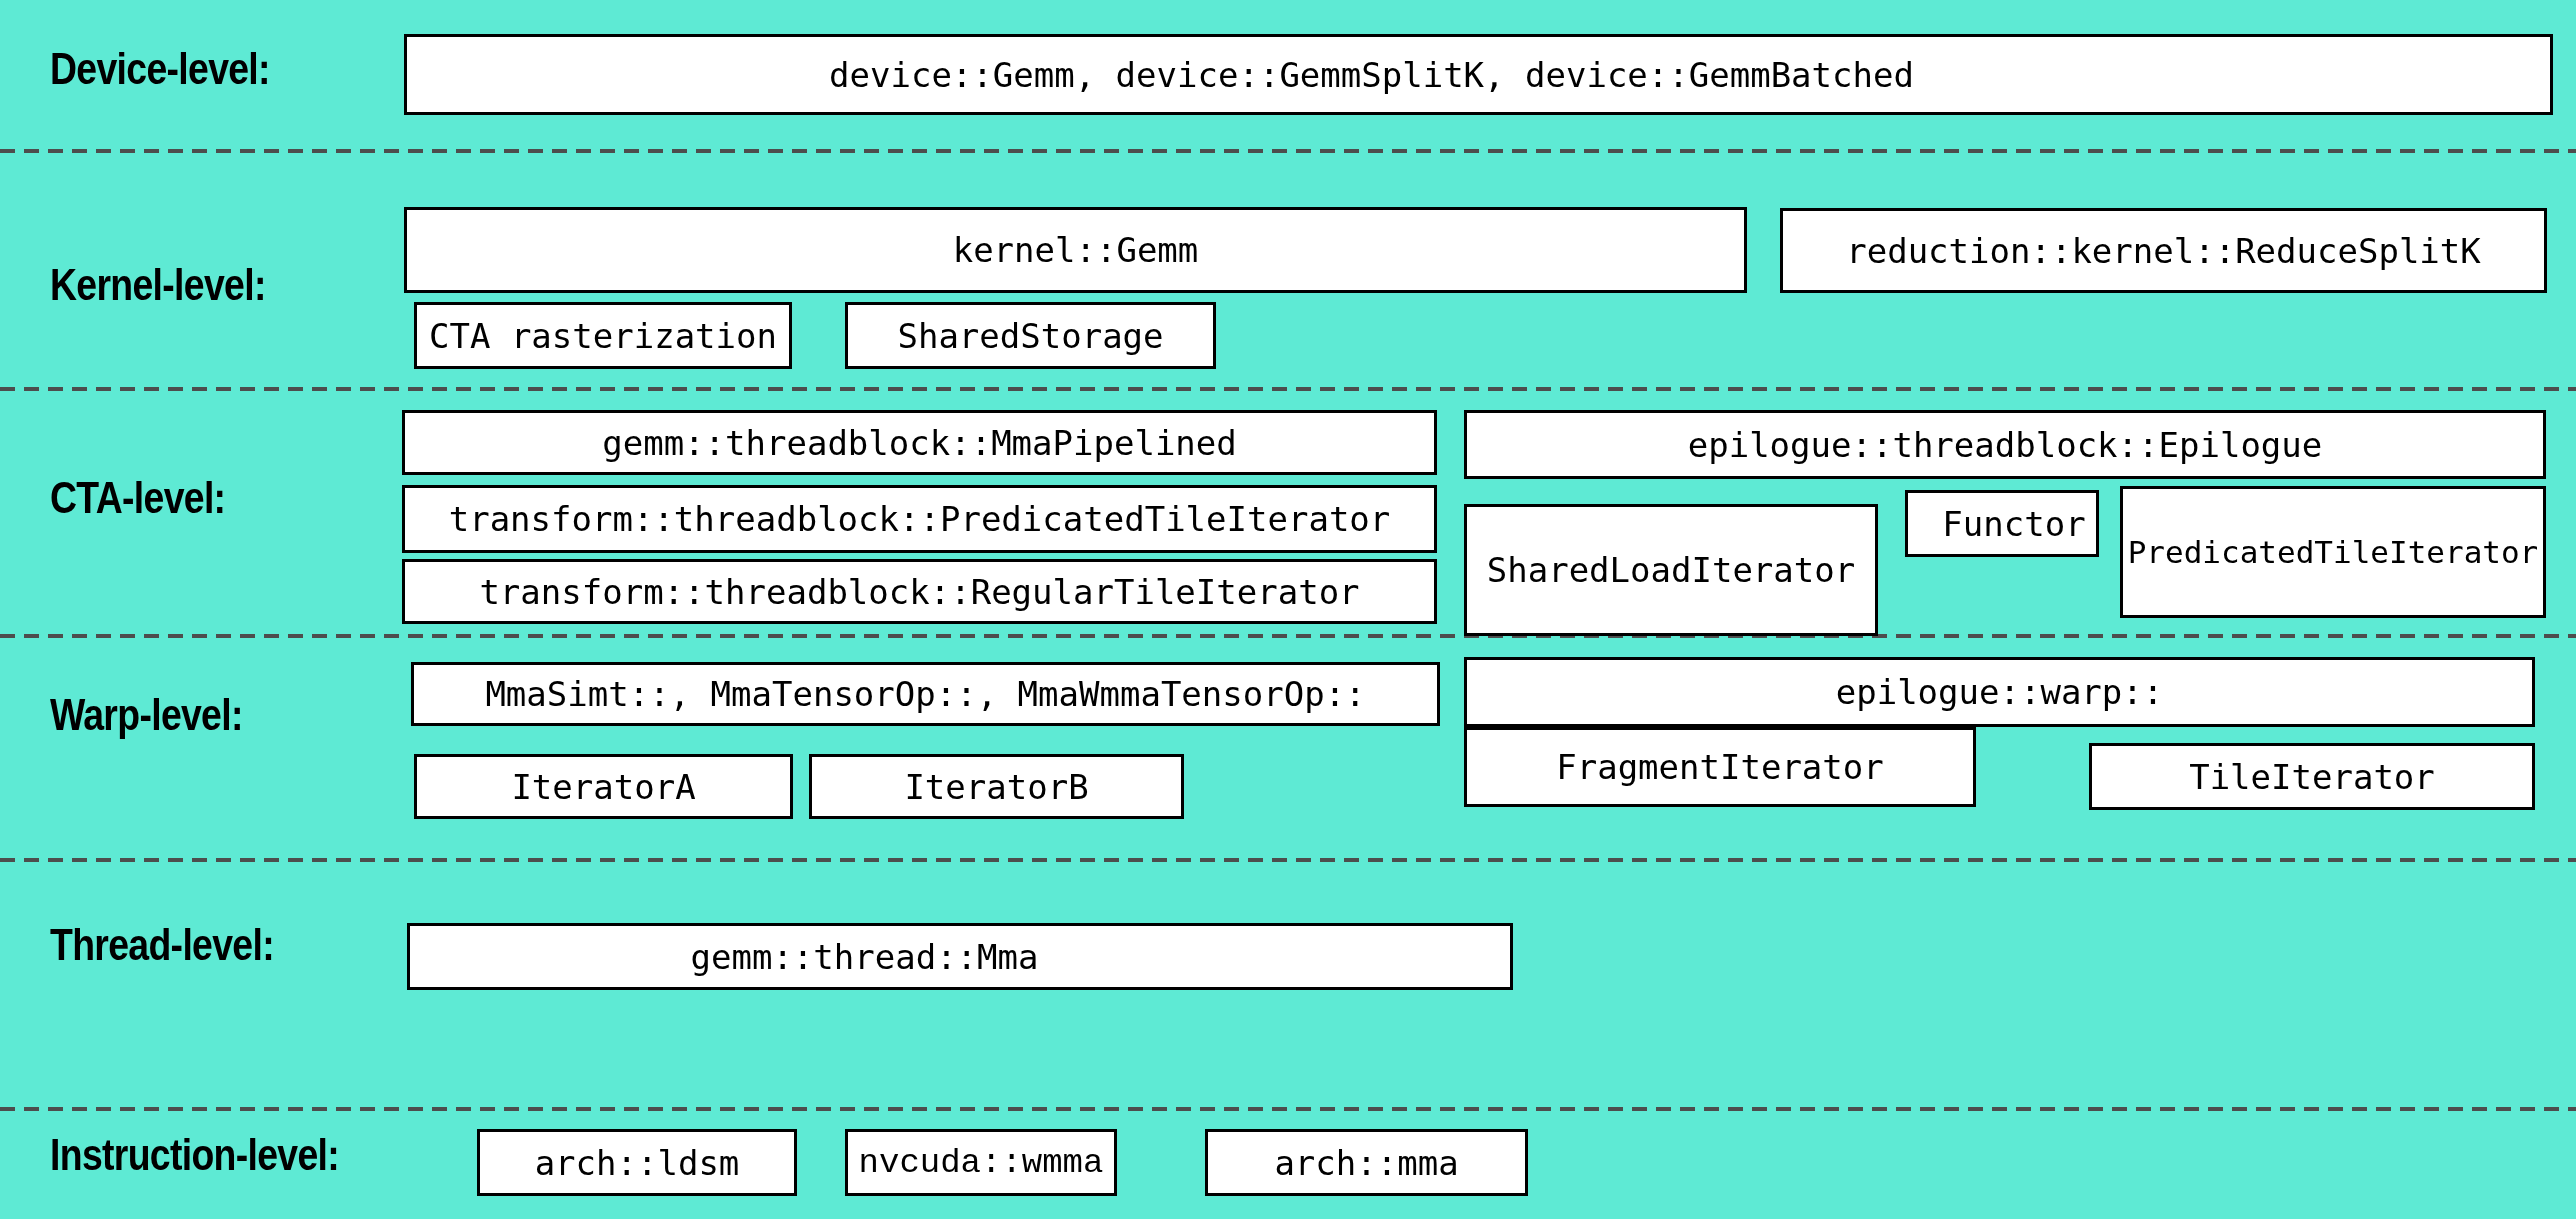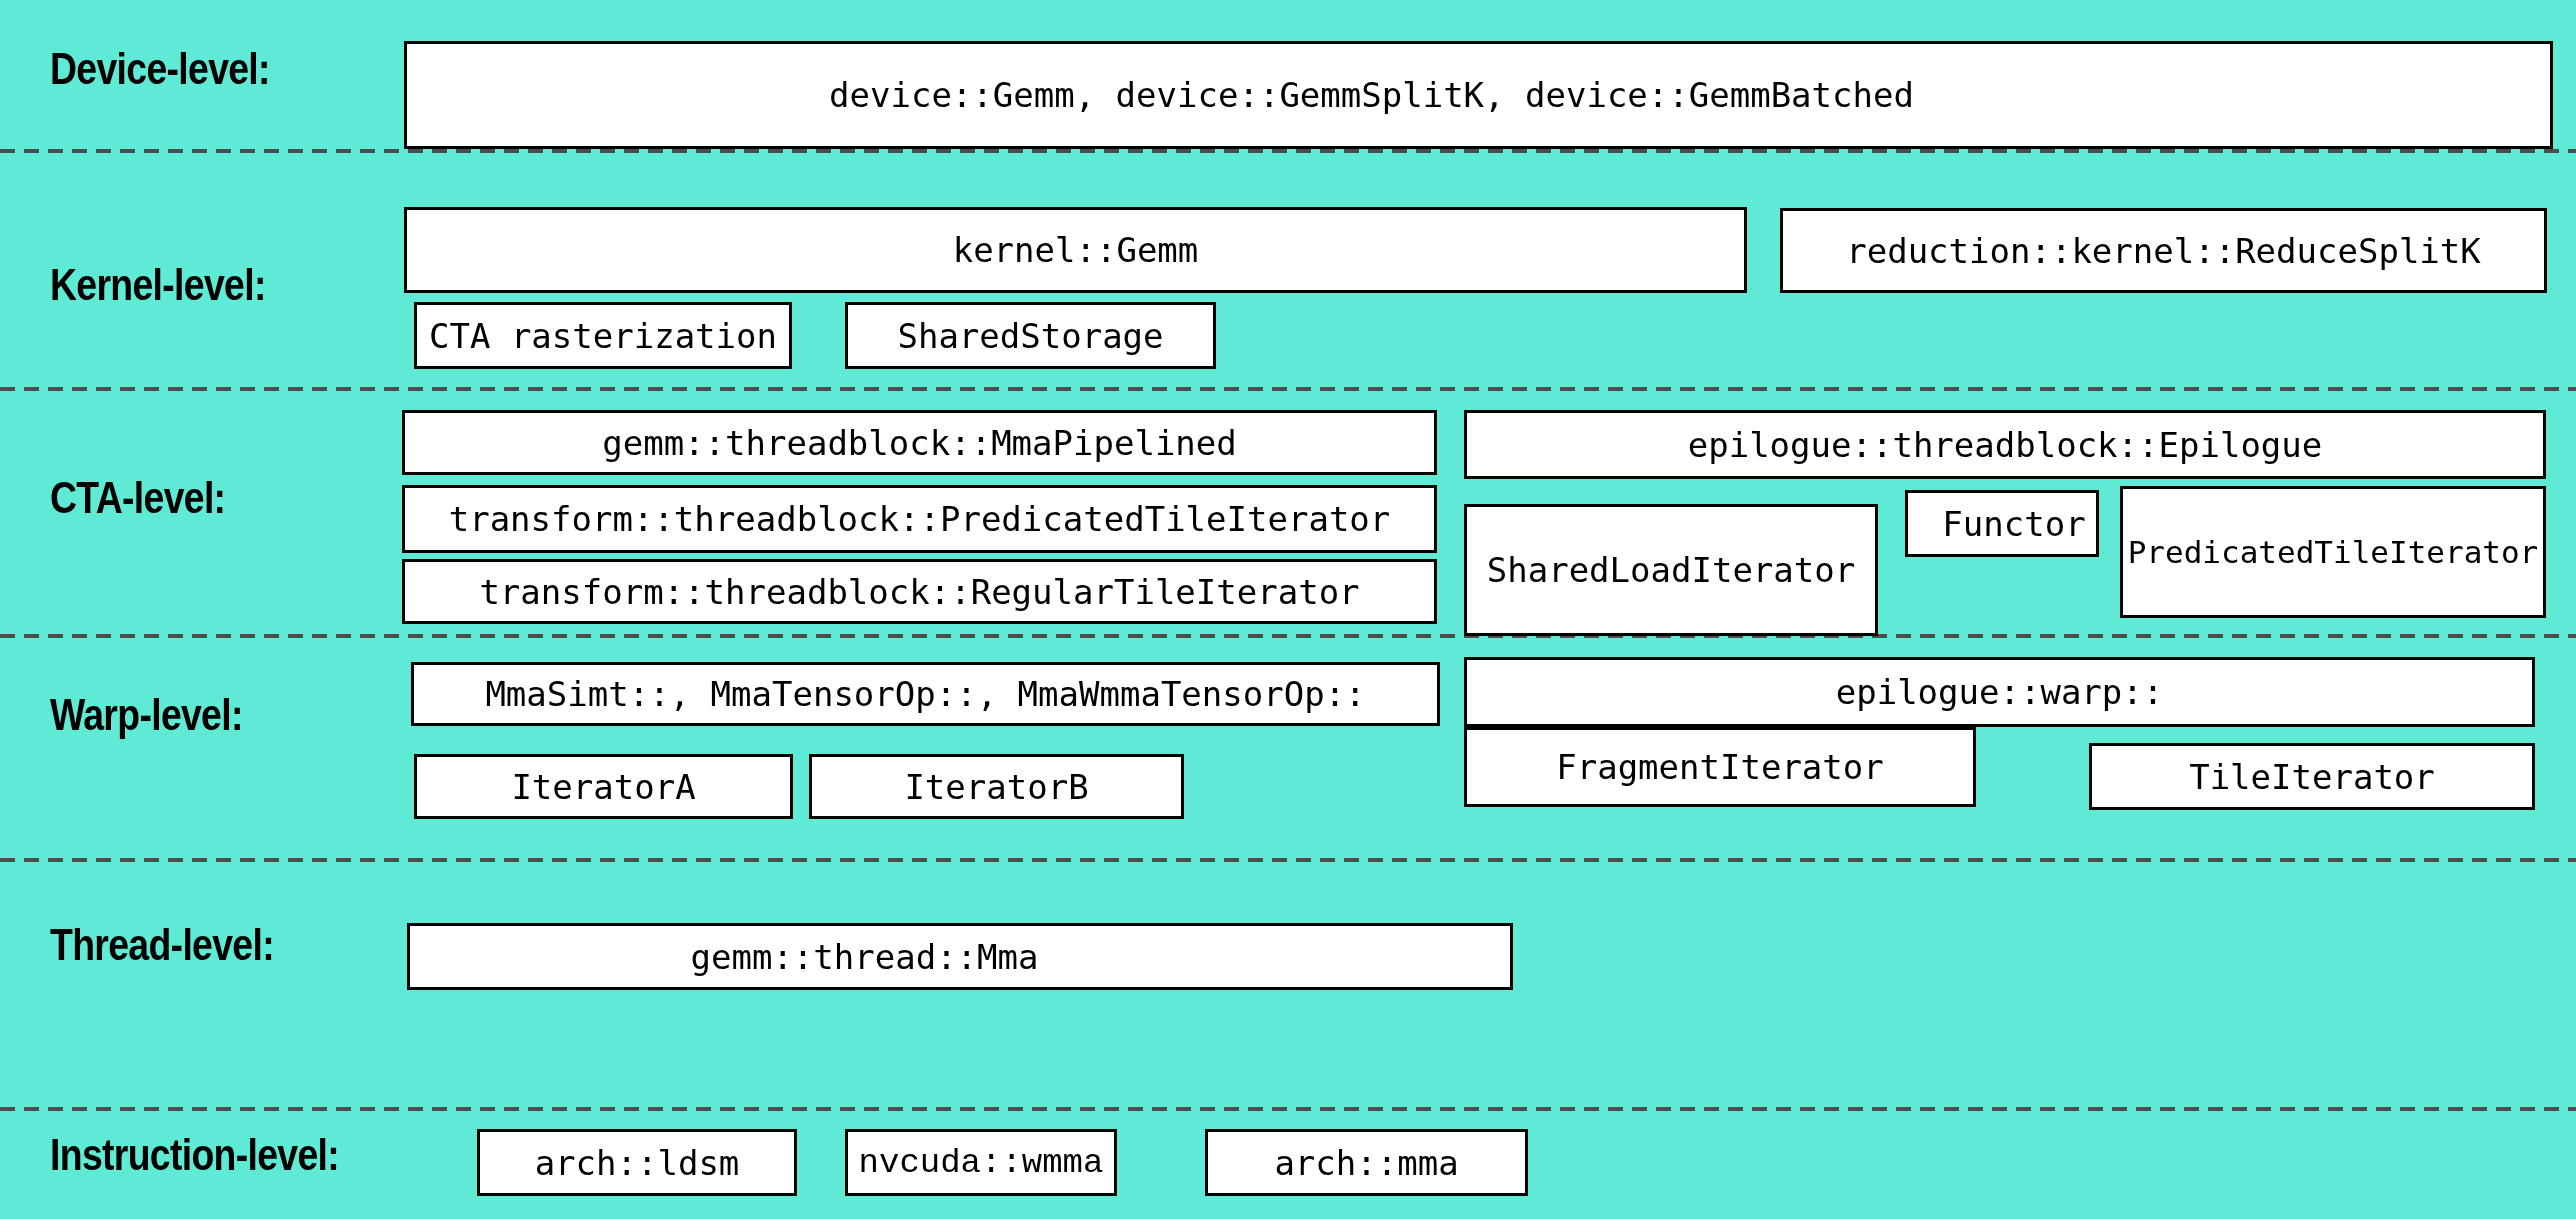--- a/index.html
+++ b/index.html
@@ -55,21 +55,21 @@
   <div class="level-label" style="top:693px;">Warp-level:</div>
   <div class="level-label" style="top:923px;">Thread-level:</div>
   <div class="level-label" style="top:1133px;">Instruction-level:</div>
 
   <div class="sep" style="top:149px;"></div>
   <div class="sep" style="top:387px;"></div>
   <div class="sep" style="top:634px;"></div>
   <div class="sep" style="top:858px;"></div>
   <div class="sep" style="top:1107px;"></div>
 
-  <div class="box" style="left:404px; top:34px; width:2149px; height:108px; padding-right:214px;margin-top:7px;">device::Gemm, device::GemmSplitK, device::GemmBatched</div>
+  <div class="box" style="left:404px; top:34px; width:2149px; height:81px; padding-right:214px;">device::Gemm, device::GemmSplitK, device::GemmBatched</div>
 
   <div class="box" style="left:404px; top:207px; width:1343px; height:86px;">kernel::Gemm</div>
   <div class="box" style="left:1780px; top:208px; width:767px; height:85px;">reduction::kernel::ReduceSplitK</div>
   <div class="box" style="left:414px; top:302px; width:378px; height:67px;">CTA rasterization</div>
   <div class="box" style="left:845px; top:302px; width:371px; height:67px;">SharedStorage</div>
 
   <div class="box" style="left:402px; top:410px; width:1035px; height:65px;">gemm::threadblock::MmaPipelined</div>
   <div class="box" style="left:1464px; top:410px; width:1082px; height:69px;">epilogue::threadblock::Epilogue</div>
   <div class="box" style="left:402px; top:485px; width:1035px; height:68px;">transform::threadblock::PredicatedTileIterator</div>
   <div class="box" style="left:1464px; top:504px; width:414px; height:132px;">SharedLoadIterator</div>

